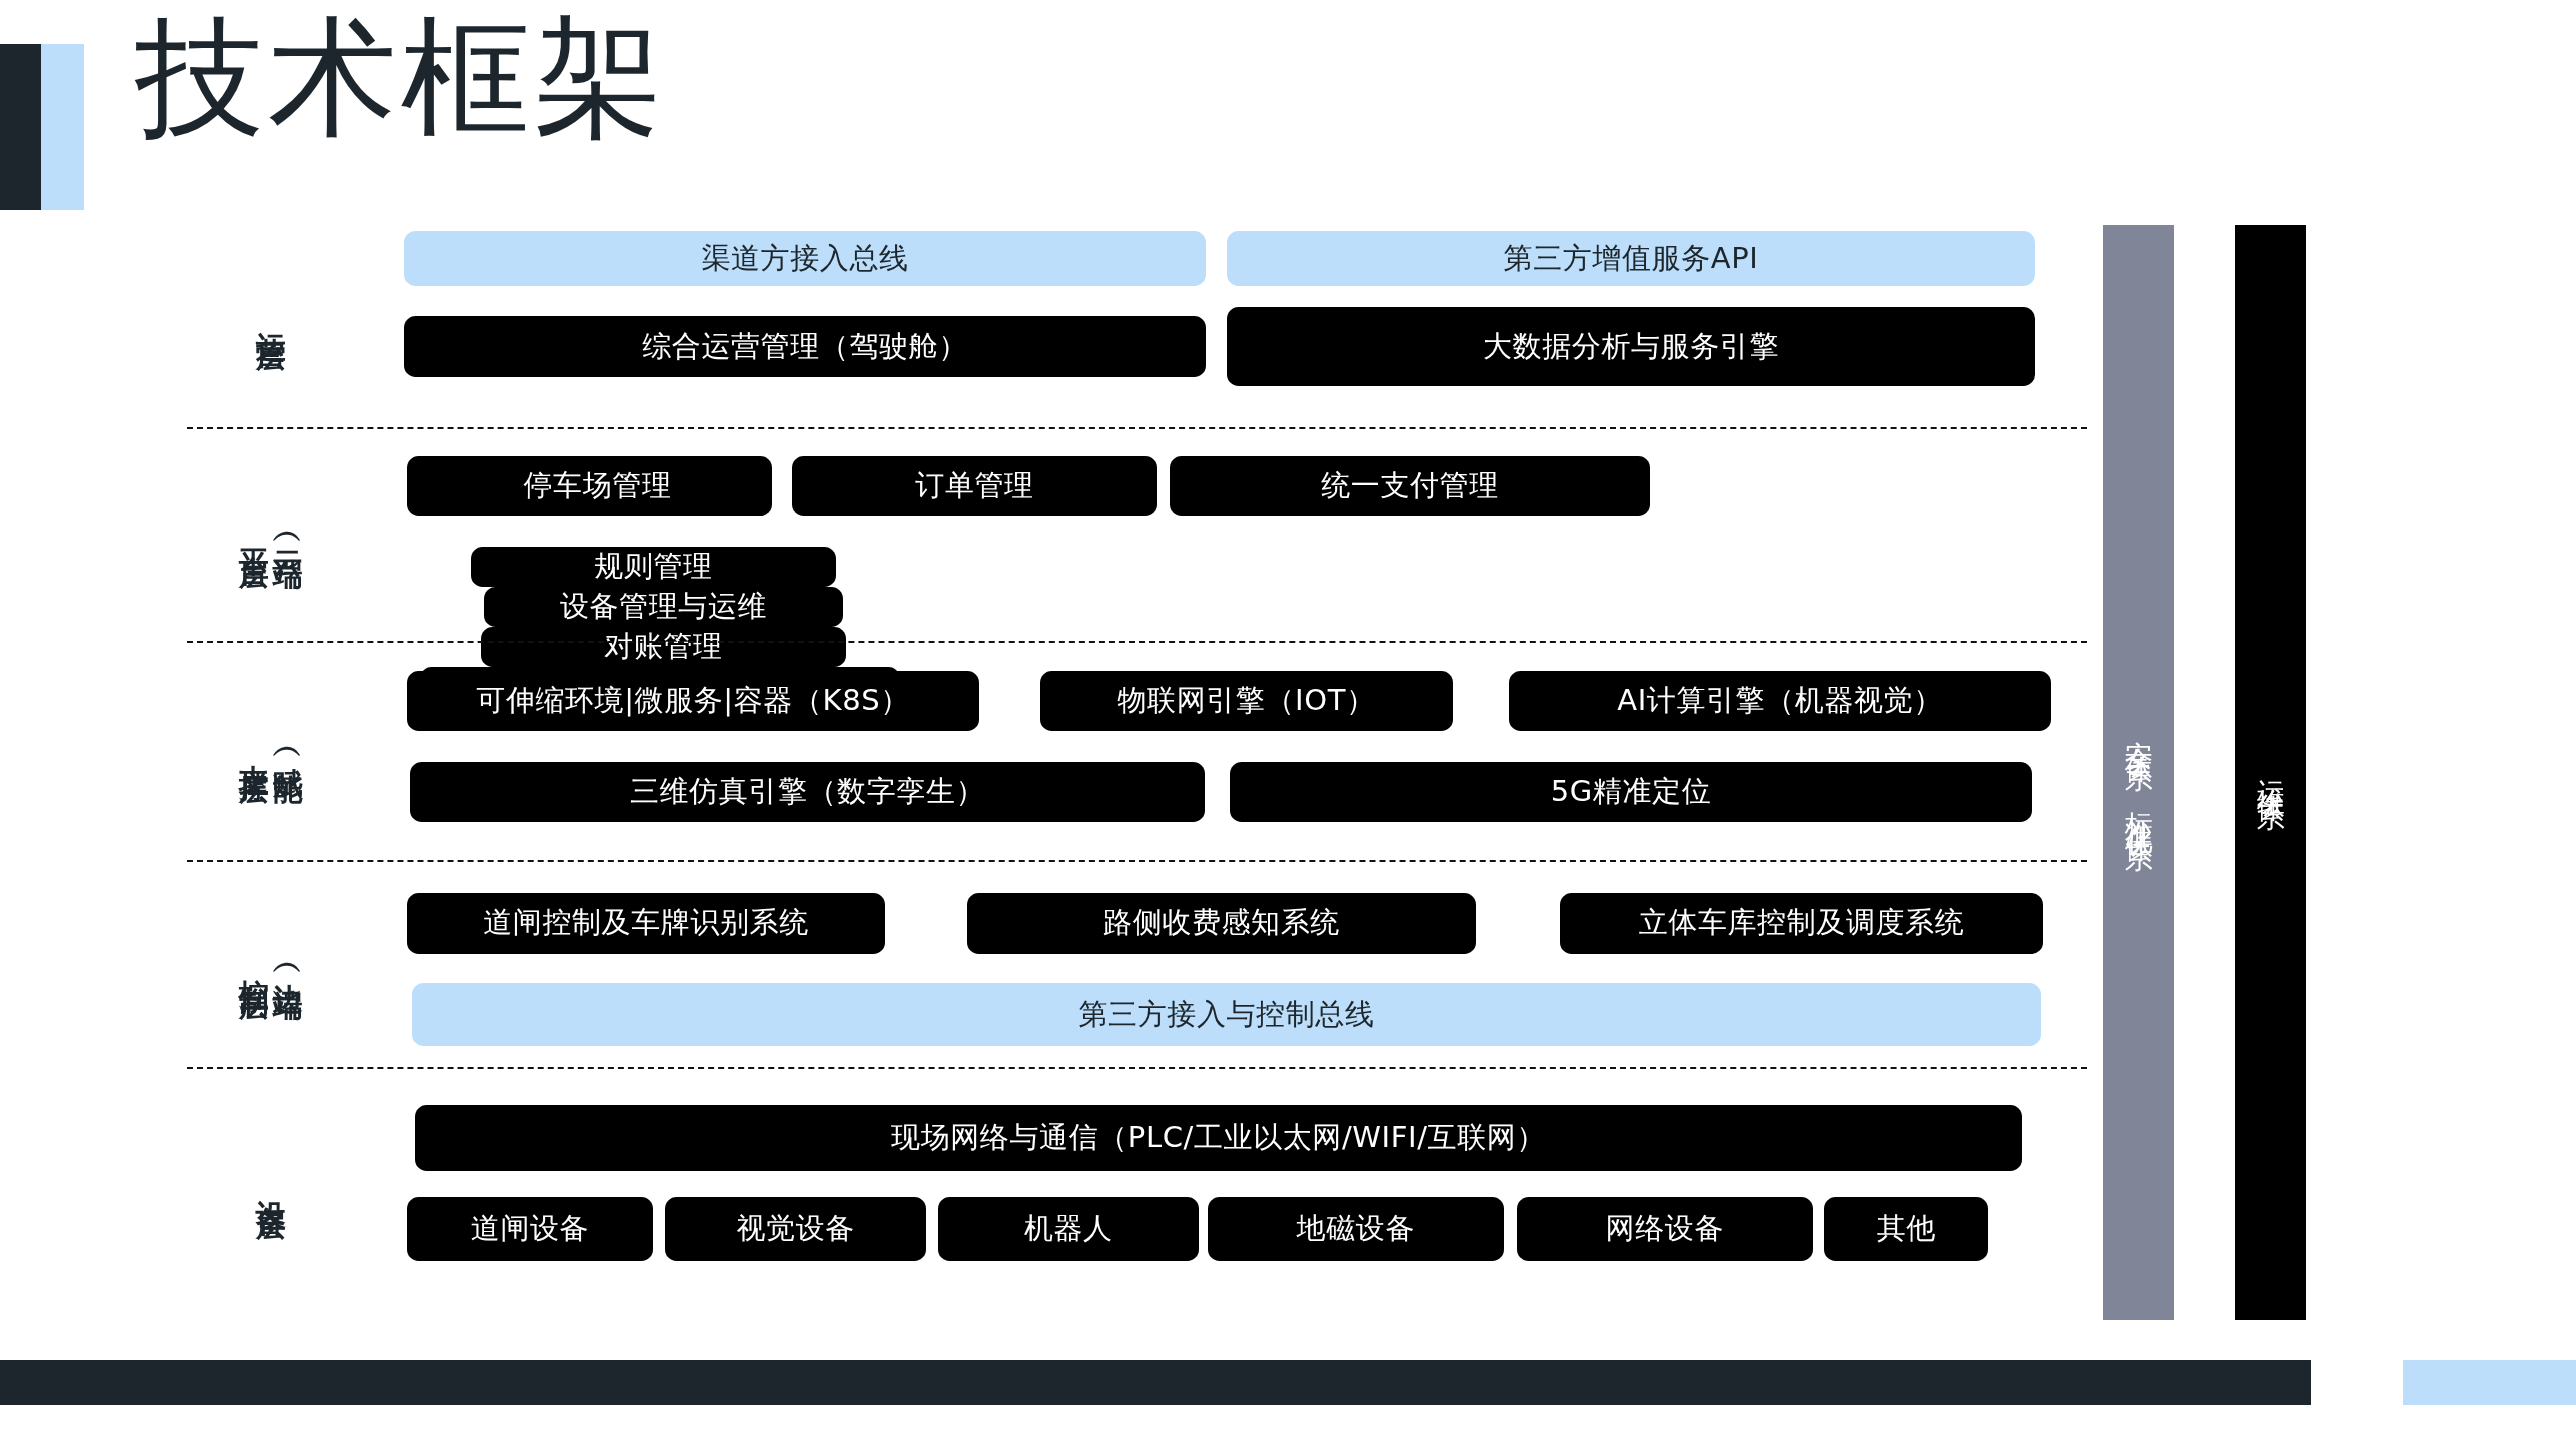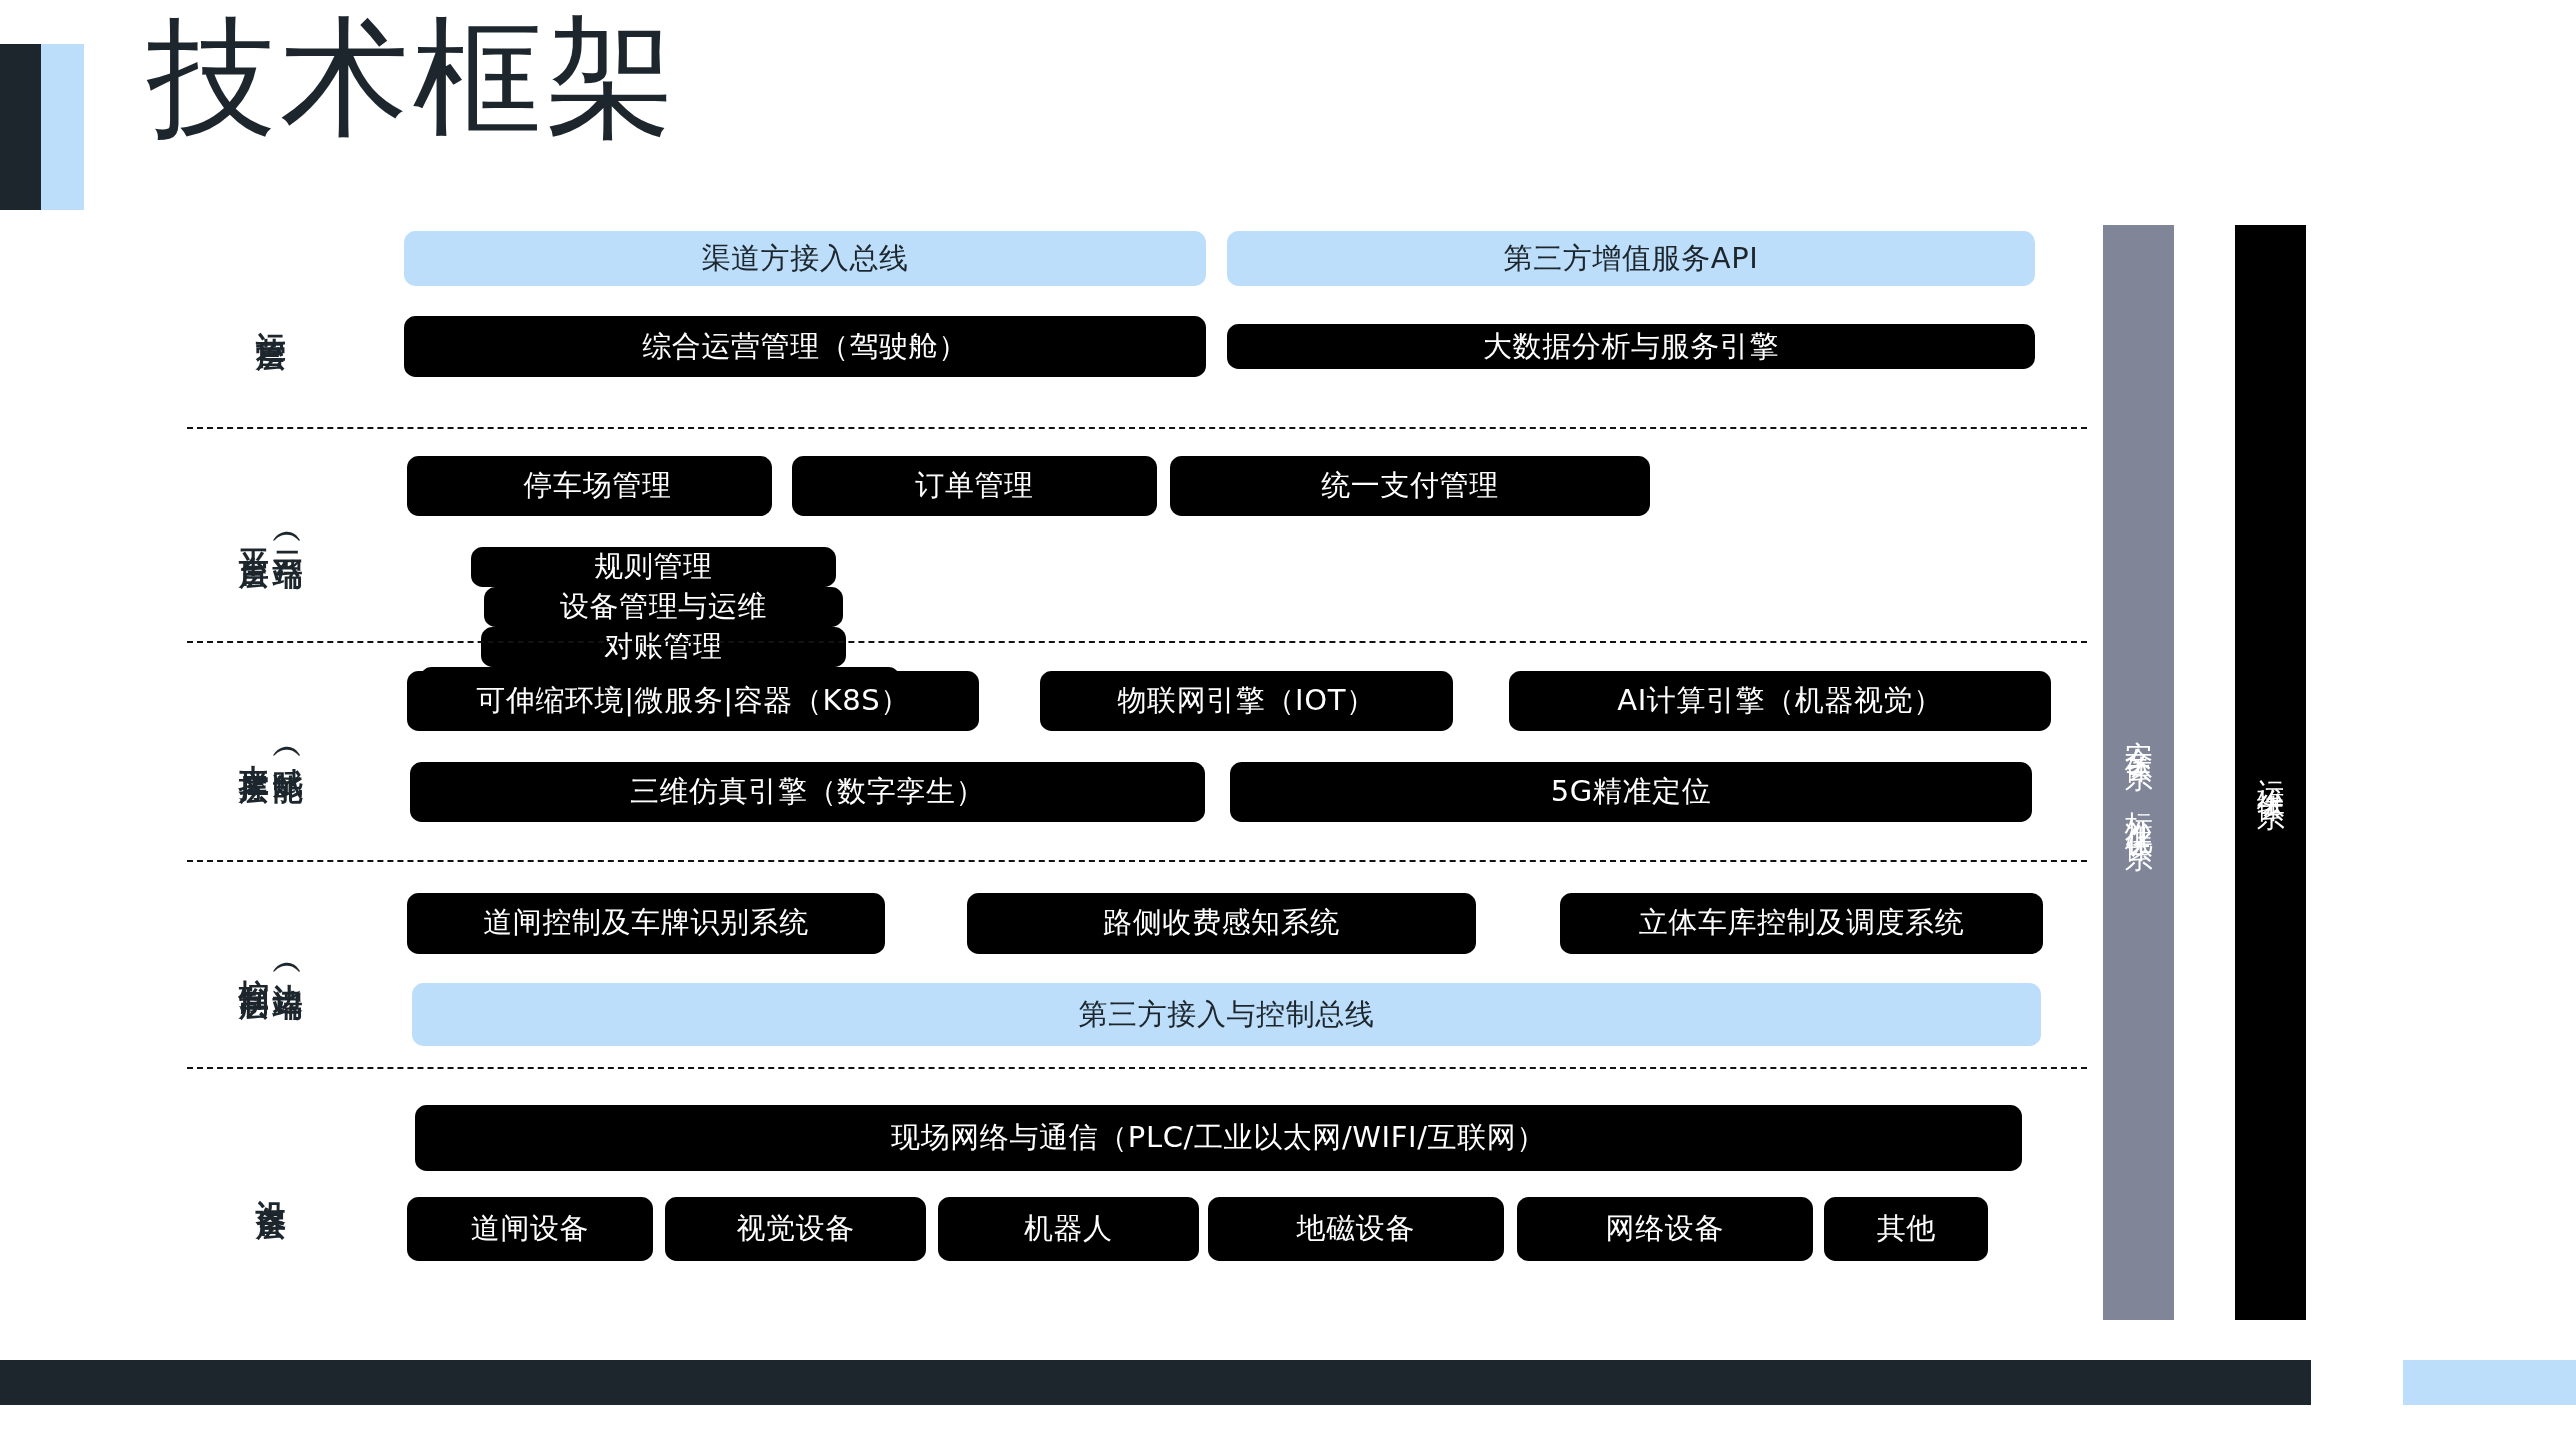--- a/index.html
+++ b/index.html
@@ -6,21 +6,21 @@
   body{
     width:2576px;height:1449px;position:relative;overflow:hidden;
     font-family:"DejaVu Sans","Liberation Sans",sans-serif;
     color:#1c262c;
   }
 
   
   .accent-dark{position:absolute;left:0;top:44px;width:41px;height:166px;background:#1c262c;}
   .accent-light{position:absolute;left:41px;top:44px;width:43px;height:166px;background:#bcdefa;}
   .page-title{
-    position:absolute;left:147px;top:13px;
+    position:absolute;left:135px;top:13px;
     font-size:129px;line-height:1.0;font-weight:400;letter-spacing:3.9px;
     color:#1c262c;white-space:nowrap;
   }
 
   
   .diagram{position:absolute;left:0;top:225px;width:2576px;height:1108px;}
 
   .layer{position:absolute;left:0;width:2087px;}
   .layer-label{
     position:absolute;left:213px;width:116px;
@@ -74,21 +74,21 @@
   <div class="layer" style="top:0px;height:184px;">
     <div class="layer-label" style="top:0px;height:184px;">
       <span class="label-col">运营层</span>
     </div>
     <div class="row" style="left:404px;top:13px;height:41px;">
       <div class="box light" style="width:802px;height:55px;">渠道方接入总线</div>
       <div class="box light" style="width:808px;height:55px;margin-left:21px;">第三方增值服务API</div>
     </div>
     <div class="row" style="left:404px;top:91px;height:61px;">
       <div class="box dark" style="width:802px;height:61px;">综合运营管理（驾驶舱）</div>
-      <div class="box dark" style="width:808px;height:45px;margin-left:21px;">大数据分析与服务引擎</div>
+      <div class="box dark" style="width:808px;height:79px;margin-left:21px;">大数据分析与服务引擎</div>
     </div>
   </div>
   <div class="divider" style="top:202px;"></div>
 
   <div class="layer" style="top:213px;height:193px;">
     <div class="layer-label" style="top:0px;height:193px;">
       <span class="label-col">平台层</span>
       <span class="label-col">（云端）</span>
     </div>
     <div class="row" style="left:407px;top:18px;height:60px;">

